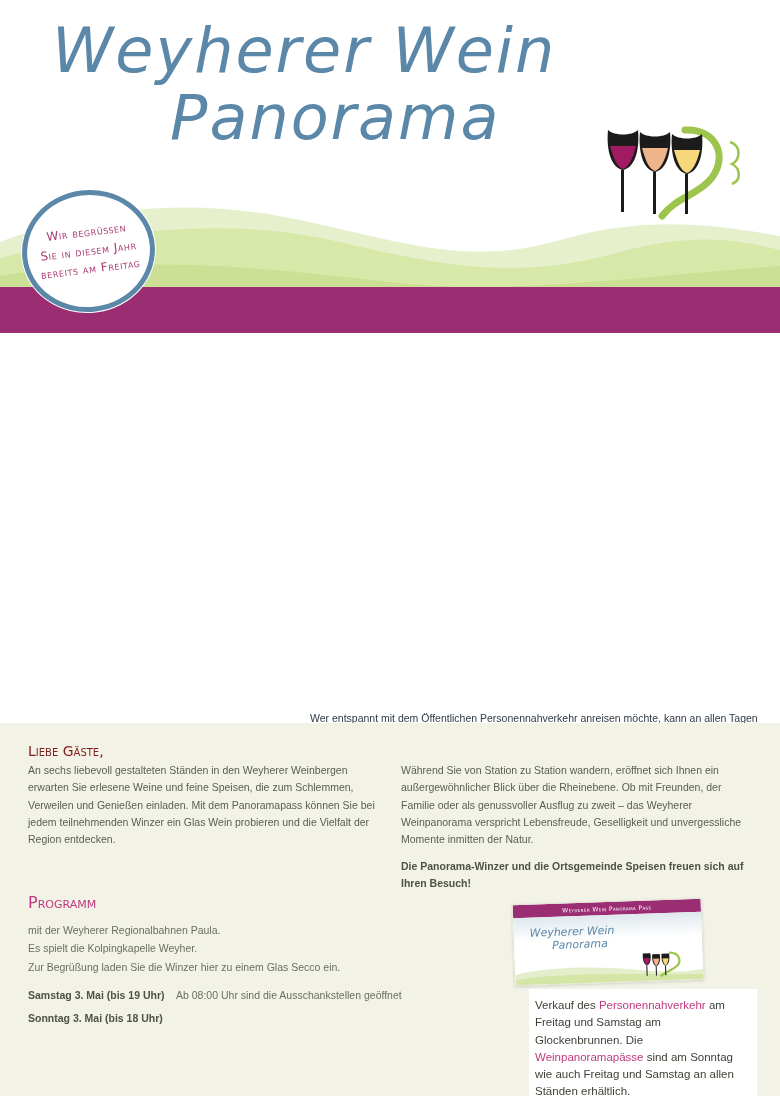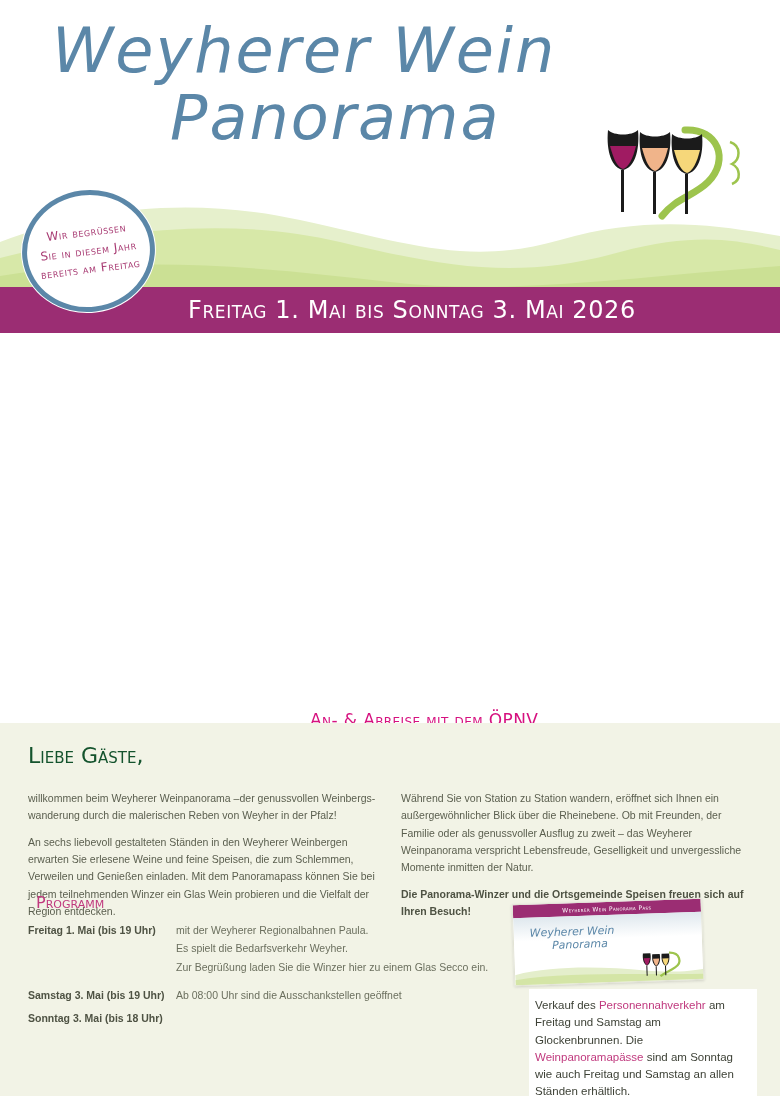--- a/index.html
+++ b/index.html
@@ -97,31 +97,31 @@
   .vrn-logo { position:absolute; left: 505px; top: 655px; }
   .vrn-text { font-size: 28px; font-weight:700; color:#1b3d6d; letter-spacing:-0.5px; }
   .flexline-text { font-size:20px; color:#2f9fd6; font-style:italic; margin-left:2px; }
   .lk-logo { position:absolute; left: 675px; top: 648px; width: 92px; height: 62px; }
 
   
   .cream { position: absolute; left:0; top: 723px; width: 780px; height: 373px; background:#f2f3e6; }
   .guests { position:absolute; left: 28px; top: 20px; width: 724px; }
   .guests h2 {
     font-family:"DejaVu Sans",sans-serif; font-variant:small-caps; font-weight:400;
-    font-size: 22px; color:#14532d; margin-bottom: 22px;
+    font-size: 14px; color:#7f1d1d; margin-bottom: 3px;
   }
   .gcols { display:flex; gap: 22px; }
   .gcol { width: 368px; }
   .gcol p { font-size:10.5px; line-height:1.65; color:#5a5e4e; margin-bottom: 9px; }
   .gcol p.bold { font-weight:700; color:#4e5243; }
 
   .programm { position:absolute; left: 28px; top: 170px; width: 500px; }
   .programm h2 {
     font-family:"DejaVu Sans",sans-serif; font-variant:small-caps; font-weight:400;
-    font-size: 16px; color:#c0397e; margin-bottom: 9px; margin-left: 8px;
+    font-size: 16px; color:#c0397e; margin-bottom: 9px;
   }
   .prow { display:flex; margin-bottom: 4px; }
   .pday { width: 148px; font-size:10.5px; font-weight:700; color:#4e5243; line-height:1.75; }
   .pdesc { font-size:10.5px; color:#6b6f5e; line-height:1.75; }
 
   .passcard {
     position:absolute; left: 513px; top: 178px; width: 190px; height: 82px;
     background:#fdfdfb; border:1px solid #e2e3d5;
     transform: rotate(-2deg); overflow:hidden;
     box-shadow: 0 1px 3px rgba(0,0,0,0.14);
@@ -169,21 +169,20 @@
       <path d="M84 30 C88 44, 91 51, 97 53 C103 51, 107 42, 110 30 Z" fill="#f6d77a"></path>
     </svg>
 
     <svg class="hills" viewBox="0 0 780 120" preserveAspectRatio="none">
       <path d="M0 62 C 90 28, 190 16, 300 40 C 410 64, 470 86, 560 60 C 650 34, 720 46, 780 56 L780 120 L0 120 Z" fill="#e6f0cc"></path>
       <path d="M0 78 C 110 50, 230 36, 340 62 C 450 88, 520 100, 620 72 C 700 50, 745 62, 780 70 L780 120 L0 120 Z" fill="#d7e8a8"></path>
       <path d="M0 96 C 140 74, 270 88, 390 102 C 510 116, 640 96, 780 86 L780 120 L0 120 Z" fill="#cbe094"></path>
     </svg>
 
     <div class="banner"></div>
-    <div class="banner-text">Freitag 1. Mai bis Sonntag 3. Mai 2026</div>
 
     <div class="badge">
       <span>Wir begrüßen</span>
       <span>Sie in diesem Jahr</span>
       <span>bereits am Freitag</span>
     </div>
   </div>
 
   <div class="mid">
 
@@ -246,21 +245,20 @@
           <rect x="0" y="0" width="32" height="17" fill="#1d4f91"></rect>
           <path d="M5 3 L11 13 L17 3 Z" fill="#ffffff"></path>
           <path d="M18 3 L26 3 L26 8 L22 8 L26 13 L18 13 Z" fill="#ffffff"></path>
           <rect x="0" y="18" width="32" height="3" fill="#f07d00"></rect>
         </svg>
         <div class="vrbank-name">VR Bank Südpfalz</div>
       </div>
     </div>
 
     <div class="opnv">
-      <h2>An- &amp; Abreise mit dem ÖPNV</h2>
       <p><span>Wer entspannt mit dem Öffentlichen Personennahverkehr anreisen möchte, kann an allen Tagen zwischen </span><b>10:40 und 18:00 Uhr</b><span> stündlich die Busse der Linie 500 zwischen Edenkoben, Rhodt und Weyher nutzen. Die </span><b>Abfahrt in Edenkoben</b><span> erfolgt jeweils zur </span><b>Minute _:40 Uhr</b><span>, in Weyher zur vollen Stunde. In Edenkoben besteht Anschluss an die Regionalbahnen von und nach Neustadt, Landau sowie Karlsruhe.</span></p>
       <p>Darüber hinaus können auch die regulären Fahrten der Linien 500 und 506 genutzt werden.</p>
       <p style="width:330px;">Für noch mehr Mobilität steht der Bedarfsverkehr VRNflexline zur Verfügung. Er verkehrt in der gesamten Verbandsgemeinde Edenkoben täglich von 8:30 Uhr bis 24:00 Uhr und kann als flexible Ergänzung genutzt werden. Die Buchung erfolgt bequem über die VRNflexline-App.</p>
 
       <div class="flex-note">
         <div class="ft">Mit der VRNflexline-APP buchen</div>
         <svg width="84" height="84" viewBox="0 0 21 21" shape-rendering="crispEdges">
           <rect width="21" height="21" fill="#fff"></rect>
           <g fill="#1f4e79">
             <path d="M0 0h7v7h-7z M1 1h5v5h-5z" fill-rule="evenodd"></path>
@@ -521,38 +519,36 @@
       <text x="46" y="57" font-family="DejaVu Sans, sans-serif" font-size="5" font-style="italic" fill="#6b6b6b" text-anchor="middle">Landkreis Südliche Weinstraße</text>
     </svg>
   </div>
 
   <div class="cream">
 
     <div class="guests">
       <h2>Liebe Gäste,</h2>
       <div class="gcols">
         <div class="gcol">
-          <p>willkommen beim Weyherer Weinpanorama –der genussvollen Weinbergs-wanderung durch die malerischen Reben von Weyher in der Pfalz!</p>
           <p>An sechs liebevoll gestalteten Ständen in den Weyherer Weinbergen erwarten Sie erlesene Weine und feine Speisen, die zum Schlemmen, Verweilen und Genießen einladen. Mit dem Panoramapass können Sie bei jedem teilnehmenden Winzer ein Glas Wein probieren und die Vielfalt der Region entdecken.</p>
         </div>
         <div class="gcol">
           <p>Während Sie von Station zu Station wandern, eröffnet sich Ihnen ein außergewöhnlicher Blick über die Rheinebene. Ob mit Freunden, der Familie oder als genussvoller Ausflug zu zweit – das Weyherer Weinpanorama verspricht Lebensfreude, Geselligkeit und unvergessliche Momente inmitten der Natur.</p>
           <p class="bold">Die Panorama-Winzer und die Ortsgemeinde Speisen freuen sich auf Ihren Besuch!</p>
         </div>
       </div>
     </div>
 
     <div class="programm">
       <h2>Programm</h2>
 
       <div class="prow">
-        <div class="pday">Freitag 1. Mai (bis 19 Uhr)</div>
         <div class="pdesc">
           <div>mit der Weyherer Regionalbahnen Paula.</div>
-          <div>Es spielt die Bedarfsverkehr Weyher.</div>
+          <div>Es spielt die Kolpingkapelle Weyher.</div>
           <div>Zur Begrüßung laden Sie die Winzer hier zu einem Glas Secco ein.</div>
         </div>
       </div>
 
       <div class="prow" style="margin-top:10px;">
         <div class="pday">Samstag 3. Mai (bis 19 Uhr)</div>
         <div class="pdesc">Ab 08:00 Uhr sind die Ausschankstellen geöffnet</div>
       </div>
 
       <div class="prow">

